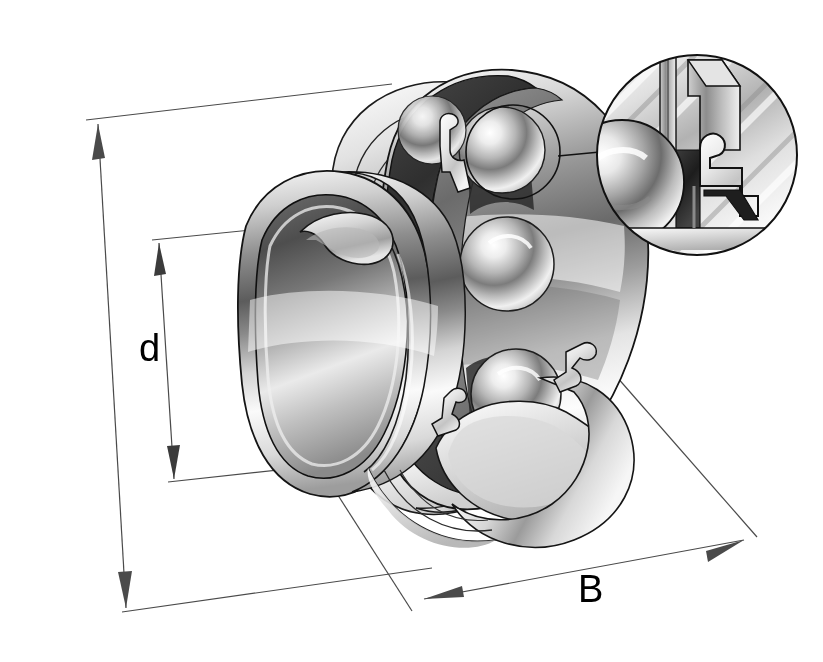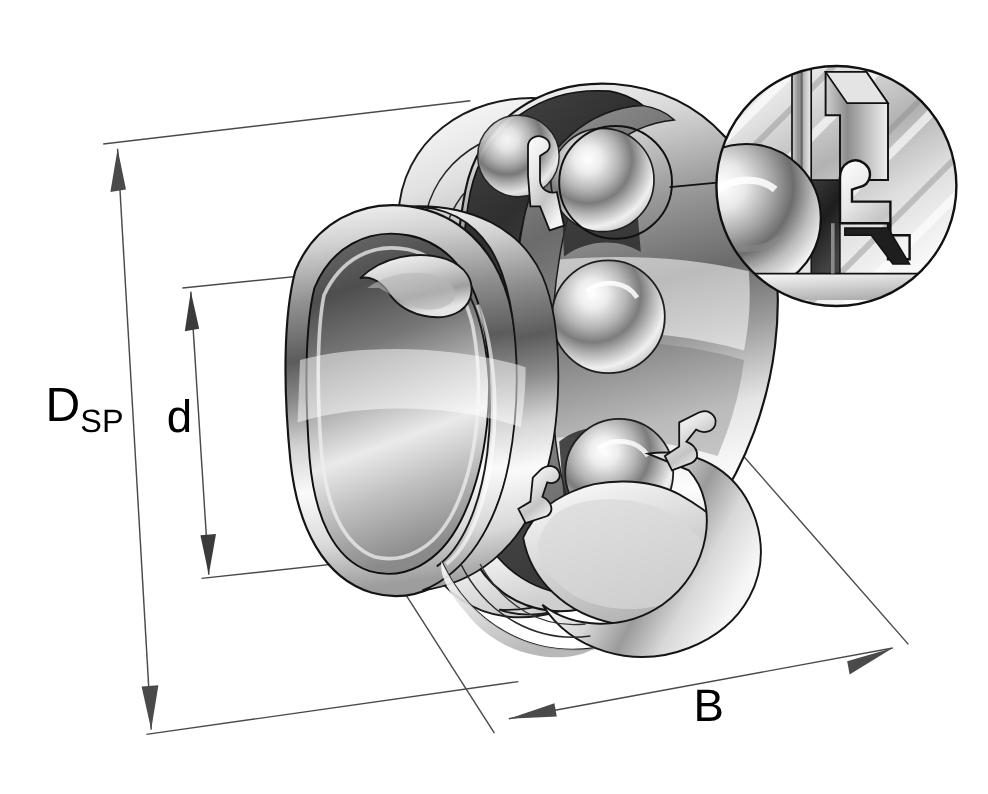--- a/index.html
+++ b/index.html
@@ -444,21 +444,18 @@
         <path d="M597,228 L790,228 L790,250 L597,250 Z" fill="url(#gDetailLight)" stroke="none"></path>
         <line x1="597" y1="228" x2="790" y2="228" stroke="#111111" stroke-width="1.6"></line>
 
         <line x1="694" y1="186" x2="694" y2="228" stroke="#8a8a8a" stroke-width="3"></line>
       </g>
       <circle cx="697" cy="155" r="100" fill="none" stroke="#111111" stroke-width="2"></circle>
     </g>
 
   </svg>
 
-  <div class="dim-label" id="label-dsp">
-    <span>D</span><span class="sub">SP</span>
-  </div>
 
   <div class="dim-label" id="label-d">d</div>
 
   <div class="dim-label" id="label-b">B</div>
 
 </div>
 
 </body></html>

